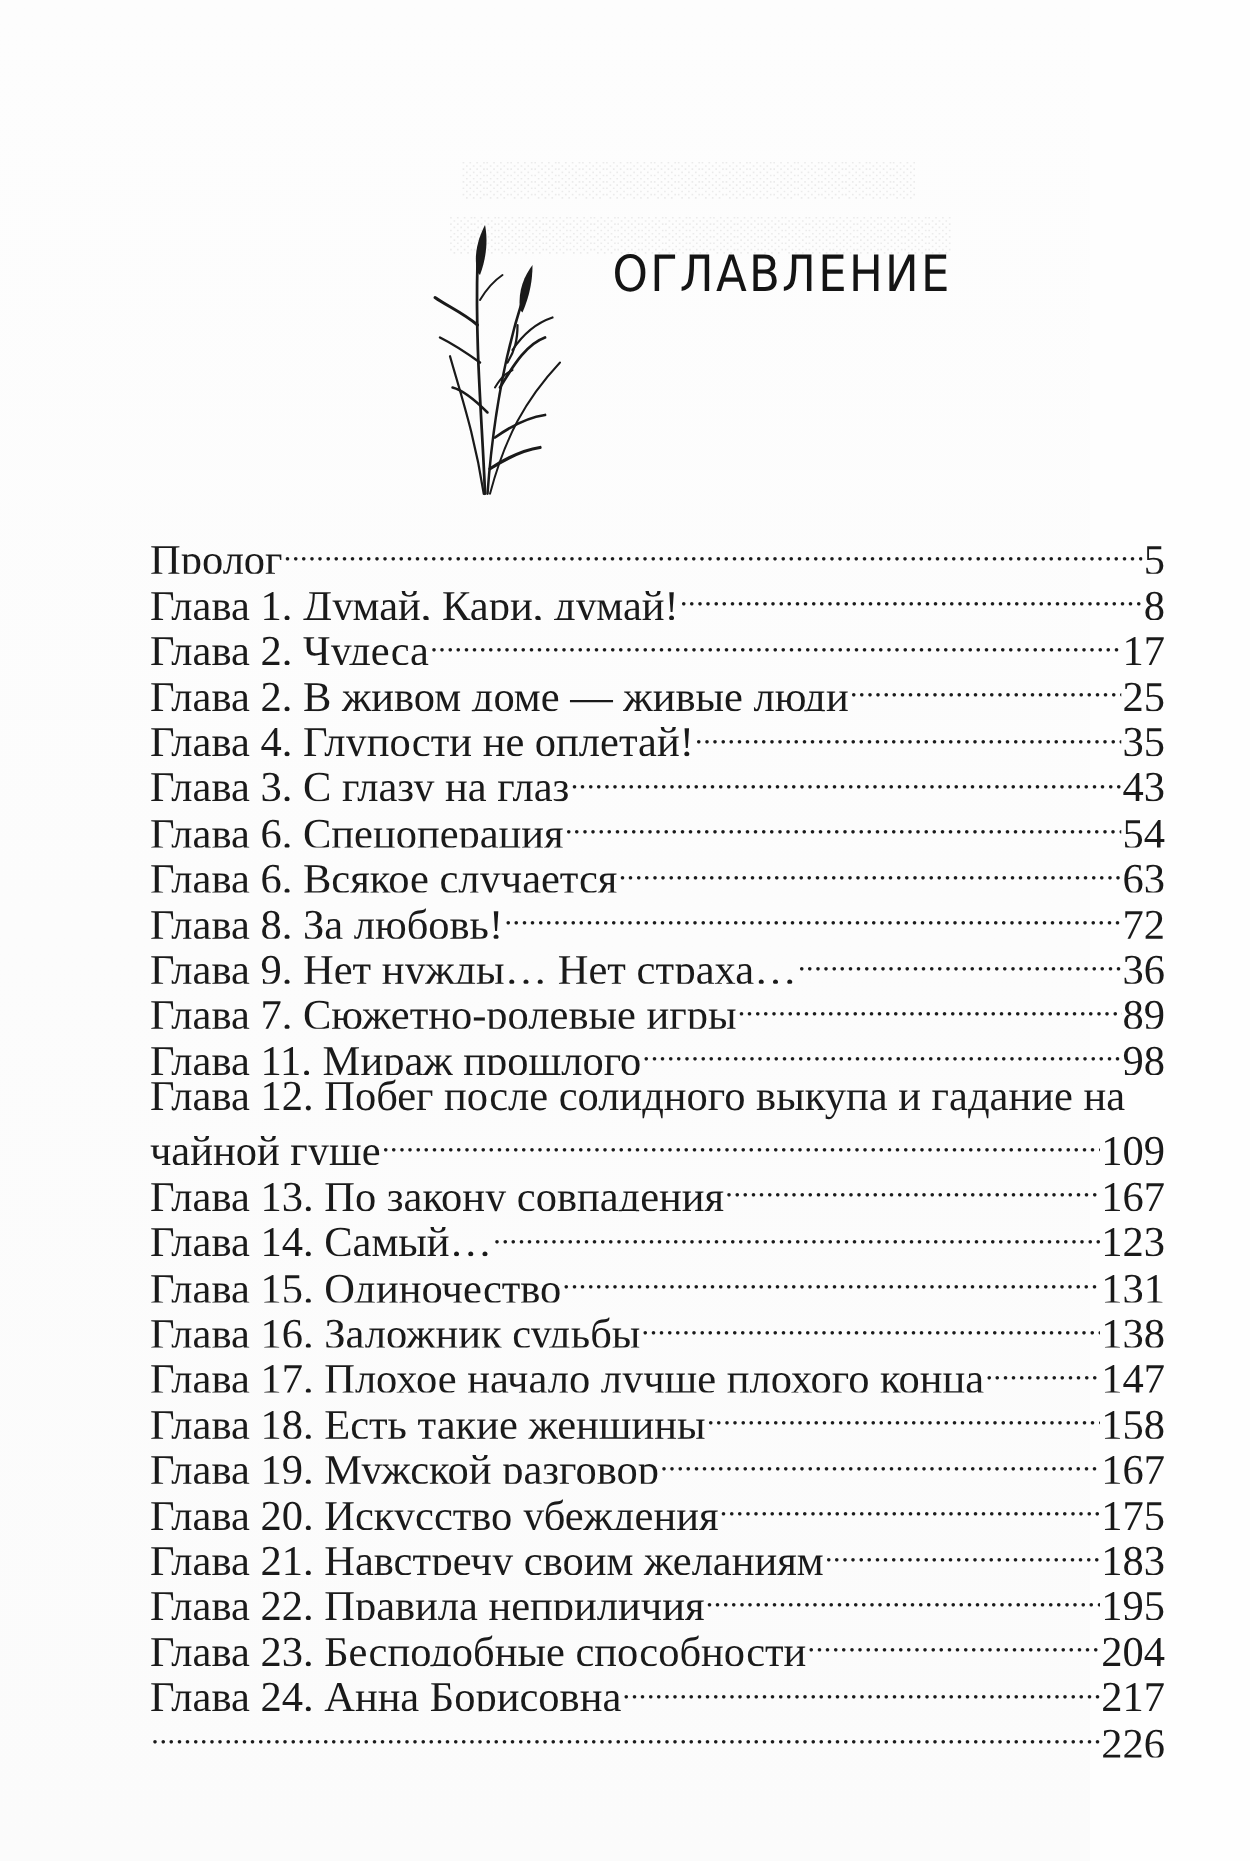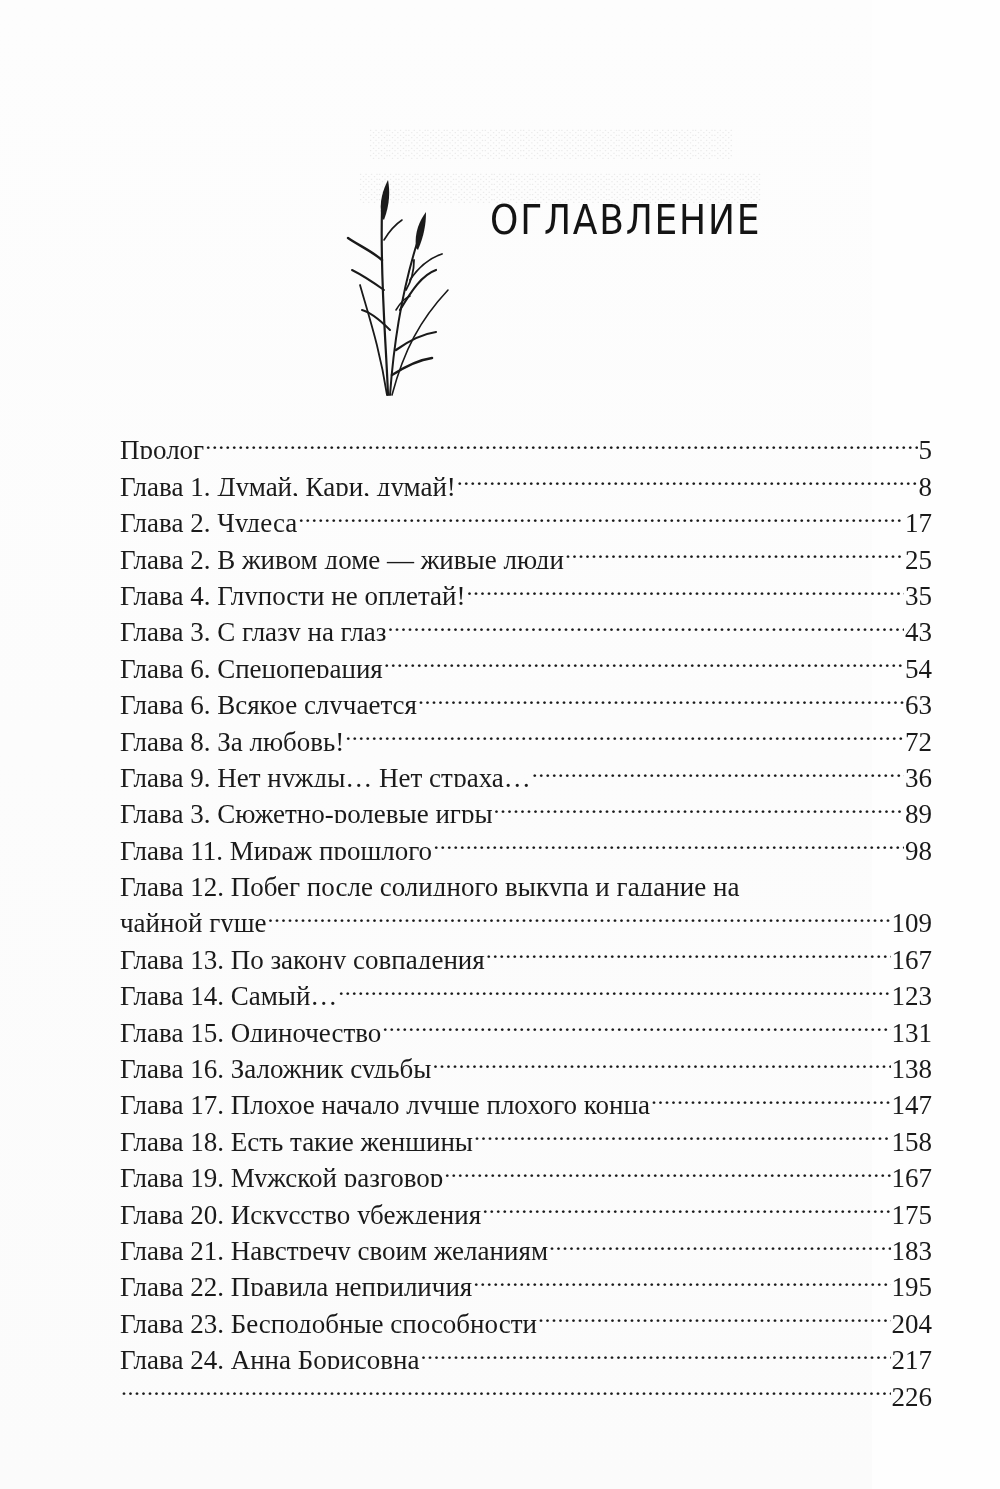--- a/index.html
+++ b/index.html
@@ -63,21 +63,21 @@
       top: 423px;
       width: 812px;
       margin: 0;
       padding: 0;
       list-style: none;
     }
     .toc-entry {
       display: flex;
       align-items: baseline;
       height: 36.4px;
-      font-size: 27px;
+      font-size: 34px;
       line-height: 36.4px;
       white-space: nowrap;
       overflow: hidden;
     }
     .toc-entry .label {
       flex: 0 0 auto;
       transform-origin: left;
     }
     .toc-entry .leader {
       flex: 1 1 auto;
@@ -93,20 +93,21 @@
       bottom: 0;
       letter-spacing: 0.5px;
       font-size: 24px;
       line-height: 36.4px;
     }
     .toc-entry .page-num {
       flex: 0 0 auto;
     }
     .toc-entry.wrap-first {
       height: 36.4px;
+      align-items: center;
     }
     .toc-entry.wrap-first .leader::after {
       content: "";
     }
   </style>
 </head>
 <body>
 
 <div class="page">
 
@@ -187,21 +188,21 @@
         <span class="label">Глава 8. За любовь!</span>
         <span class="leader"></span>
         <span class="page-num">72</span>
       </li>
     <li class="toc-entry">
         <span class="label">Глава 9. Нет нужды… Нет страха…</span>
         <span class="leader"></span>
         <span class="page-num">36</span>
       </li>
     <li class="toc-entry">
-        <span class="label">Глава 3. Сюжетно-ролевые игры</span>
+        <span class="label">Глава 7. Сюжетно-ролевые игры</span>
         <span class="leader"></span>
         <span class="page-num">89</span>
       </li>
     <li class="toc-entry">
         <span class="label">Глава 11. Мираж прошлого</span>
         <span class="leader"></span>
         <span class="page-num">98</span>
       </li>
     <li class="toc-entry wrap-first">
         <span class="label">Глава 12. Побег после солидного выкупа и гадание на</span>

